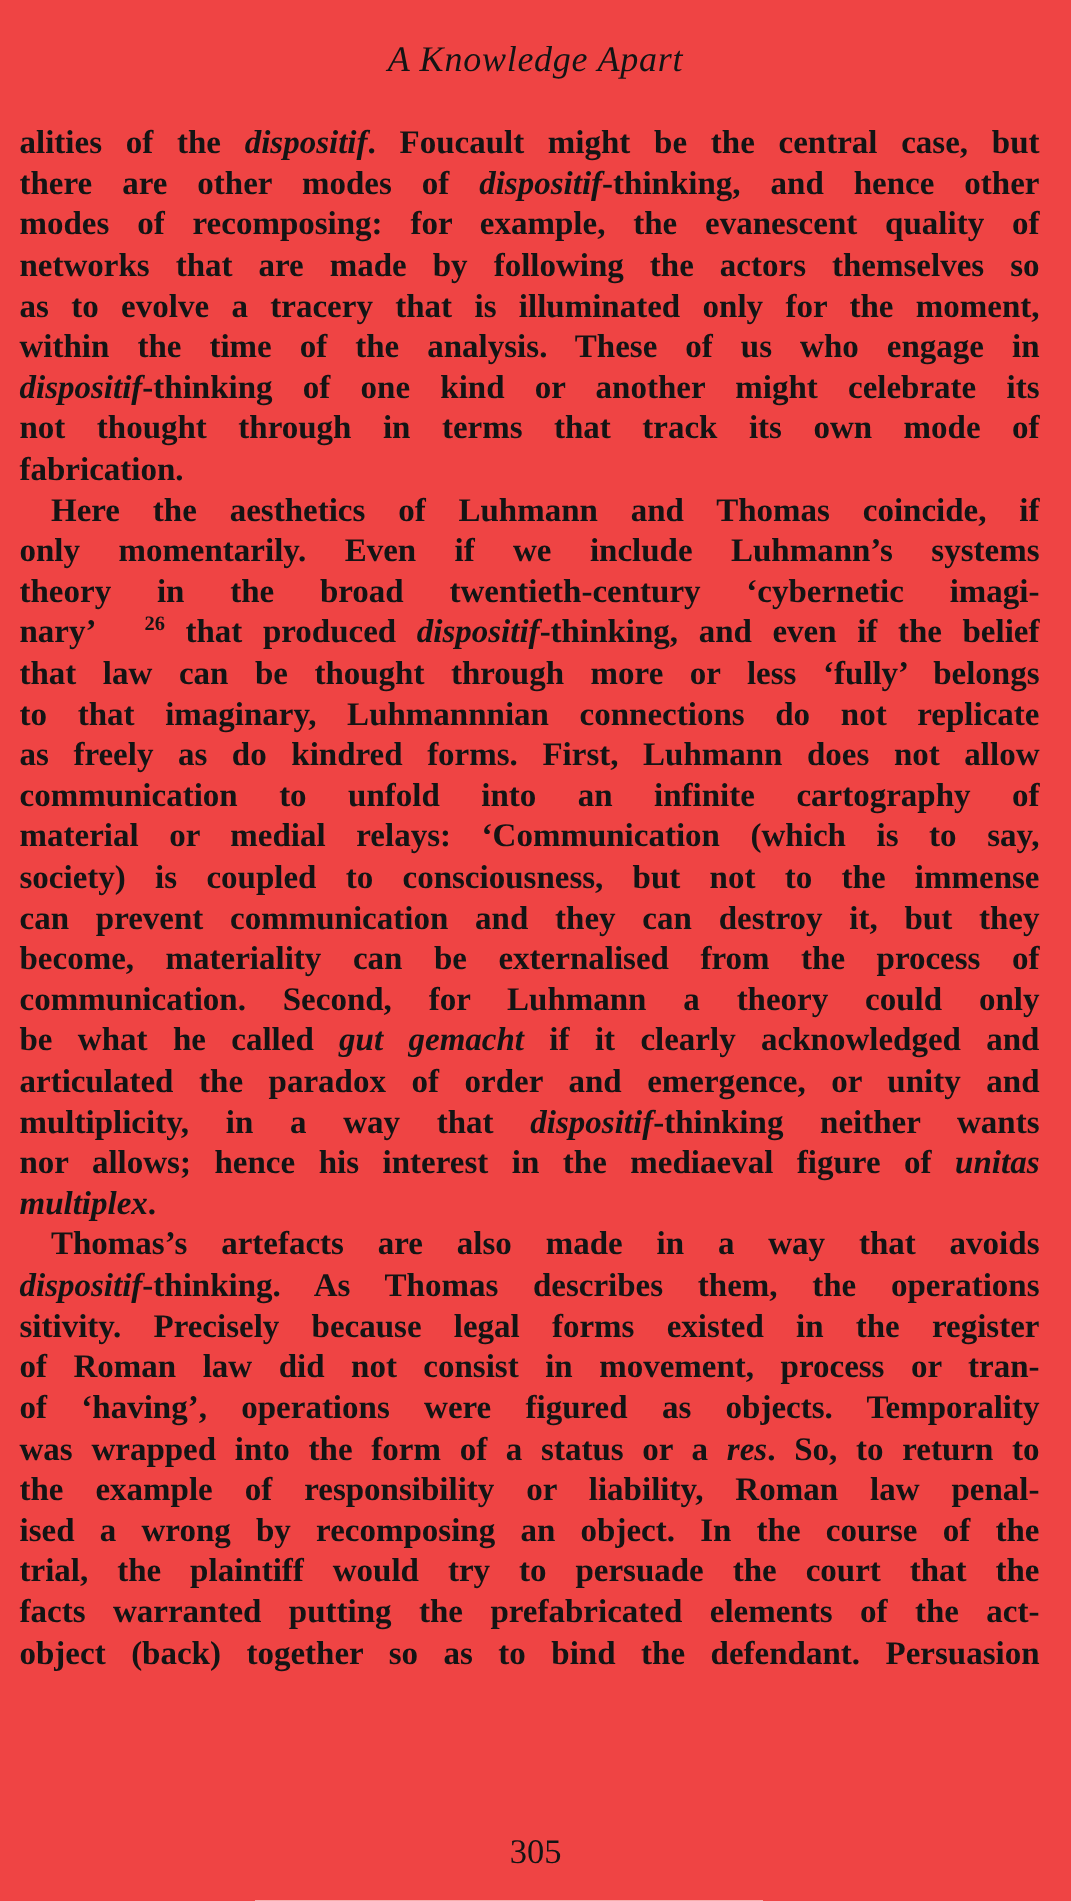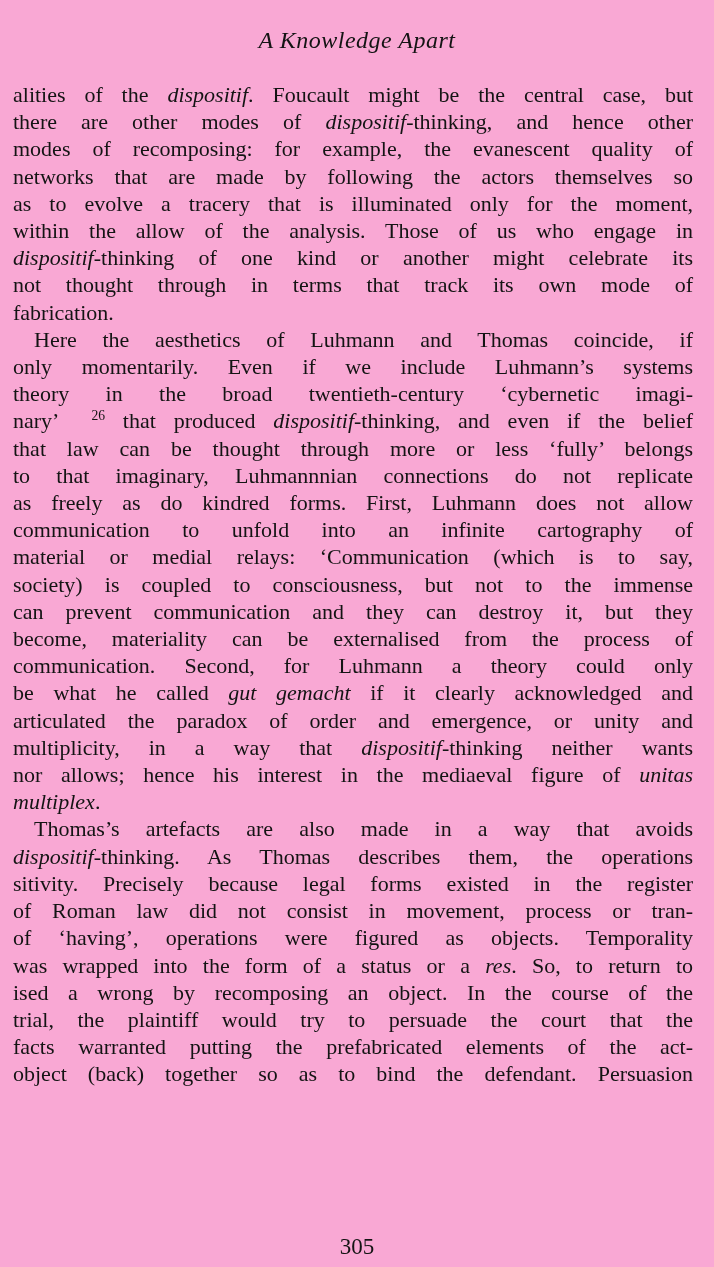--- a/index.html
+++ b/index.html
@@ -4,21 +4,21 @@
 <style>
   html, body {
     margin: 0;
     padding: 0;
     background: #ffffff;
   }
   .book-page {
     position: relative;
     width: 714px;
     height: 1267px;
-    background: #f9a8d4;
+    background: #ef4444;
     color: #141414;
     font-family: "Liberation Serif", "DejaVu Serif", serif;
     overflow: hidden;
   }
   .running-header {
     padding-top: 25px;
     text-align: center;
     font-style: italic;
     font-size: 24px;
     line-height: 30px;
@@ -29,55 +29,56 @@
     font-size: 22px;
     line-height: 27.2px;
     text-align: justify;
   }
   .para { margin: 0; }
   .para.indent .line:first-child { text-indent: 21px; }
   .line {
     text-align: justify;
     text-align-last: justify;
     white-space: normal;
+    font-weight: bold;
   }
   .line.flush {
     text-align-last: left;
   }
   .line em { font-style: italic; }
   .line sup {
     font-size: 0.62em;
     line-height: 0;
     vertical-align: super;
     margin-left: 32px;
   }
   .page-number {
     position: absolute;
-    bottom: 6px;
+    bottom: 18px;
     left: 0;
     right: 0;
     text-align: center;
     font-size: 23px;
     line-height: 28px;
   }
 </style>
 </head>
 <body>
 
 <div class="book-page">
   <div class="running-header">A Knowledge Apart</div>
 
   <div class="text-block" id="text-block">
       <div class="para">
         <div class="line">alities of the <em>dispositif</em>. Foucault might be the central case, but</div>
         <div class="line">there are other modes of <em>dispositif</em>-thinking, and hence other</div>
         <div class="line">modes of recomposing: for example, the evanescent quality of</div>
         <div class="line">networks that are made by following the actors themselves so</div>
         <div class="line">as to evolve a tracery that is illuminated only for the moment,</div>
-        <div class="line">within the allow of the analysis. Those of us who engage in</div>
+        <div class="line">within the time of the analysis. These of us who engage in</div>
         <div class="line"><em>dispositif</em>-thinking of one kind or another might celebrate its</div>
         <div class="line">not thought through in terms that track its own mode of</div>
         <div class="line flush">fabrication.</div>
       </div>
       <div class="para indent">
         <div class="line">Here the aesthetics of Luhmann and Thomas coincide, if</div>
         <div class="line">only momentarily. Even if we include Luhmann’s systems</div>
         <div class="line">theory in the broad twentieth-century ‘cybernetic imagi-</div>
         <div class="line">nary’<sup>26</sup> that produced <em>dispositif</em>-thinking, and even if the belief</div>
         <div class="line">that law can be thought through more or less ‘fully’ belongs</div>
@@ -95,20 +96,21 @@
         <div class="line">nor allows; hence his interest in the mediaeval figure of <em>unitas</em></div>
         <div class="line flush"><em>multiplex</em>.</div>
       </div>
       <div class="para indent">
         <div class="line">Thomas’s artefacts are also made in a way that avoids</div>
         <div class="line"><em>dispositif</em>-thinking. As Thomas describes them, the operations</div>
         <div class="line">sitivity. Precisely because legal forms existed in the register</div>
         <div class="line">of Roman law did not consist in movement, process or tran-</div>
         <div class="line">of ‘having’, operations were figured as objects. Temporality</div>
         <div class="line">was wrapped into the form of a status or a <em>res</em>. So, to return to</div>
+        <div class="line">the example of responsibility or liability, Roman law penal-</div>
         <div class="line">ised a wrong by recomposing an object. In the course of the</div>
         <div class="line">trial, the plaintiff would try to persuade the court that the</div>
         <div class="line">facts warranted putting the prefabricated elements of the act-</div>
         <div class="line">object (back) together so as to bind the defendant. Persuasion</div>
       </div>
     </div>
 
   <div class="page-number">305</div>
 </div>
 

